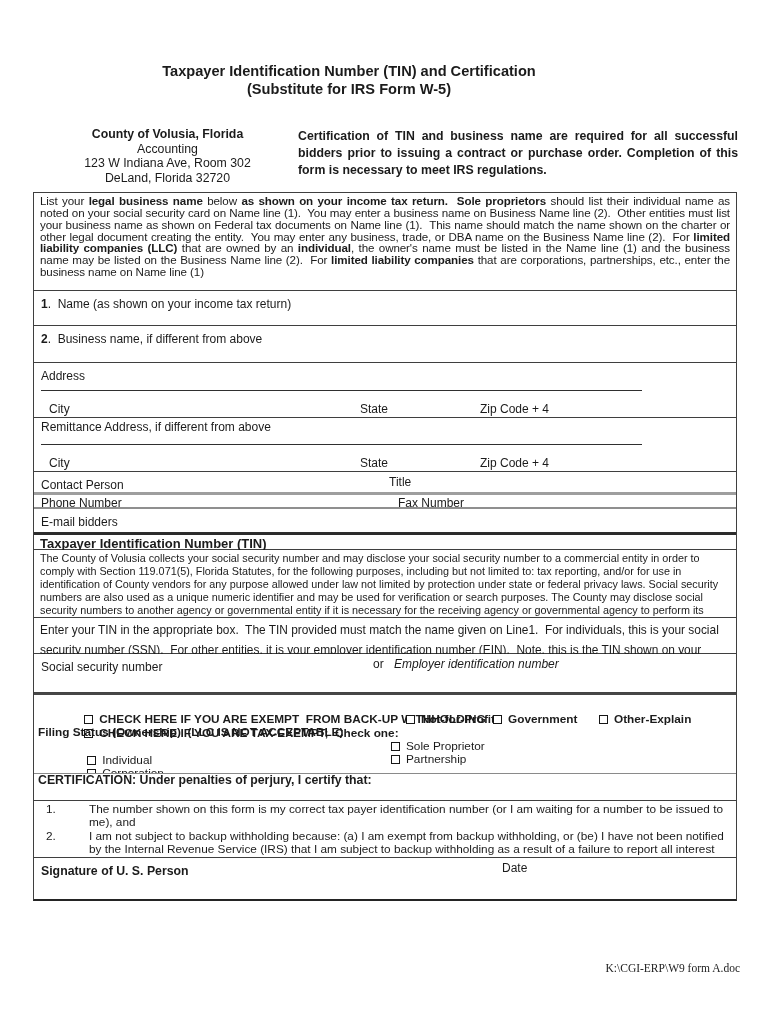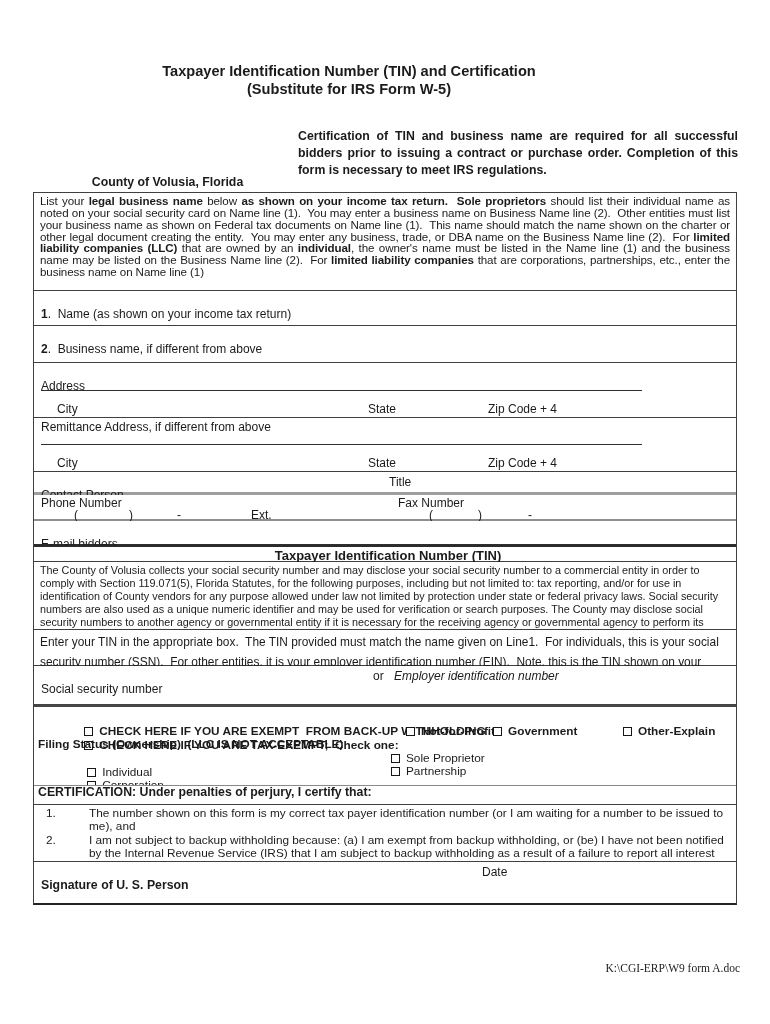--- a/index.html
+++ b/index.html
@@ -9,55 +9,55 @@
     font-family:"Liberation Sans", sans-serif;
     color:#1b1b1b;
   }
   .page { position:relative; width:770px; height:1024px; background:#fff; overflow:hidden; }
 
   .doc-title { position:absolute; top:62px; left:0; width:698px; text-align:center;
                font-weight:bold; font-size:14.6px; line-height:18px; }
 
   .county-block { position:absolute; top:127px; left:60px; width:215px; text-align:center;
                   font-size:12.3px; line-height:14.6px; }
-  .county-block .b1 { font-weight:bold;margin-top:48px; }
+  .county-block .b1 { font-weight:bold; }
 
   .cert-note { position:absolute; top:128px; left:298px; width:440px; font-weight:bold;
                font-size:12.3px; line-height:17.2px; text-align:justify; }
 
   .form-table { position:absolute; top:192px; left:33px; width:704px;
                 border:1px solid #3f3f3f; border-bottom-width:2px; border-bottom-color:#242424;
                 font-size:12px; }
   .row { position:relative; border-bottom:1px solid #3f3f3f; background:#fff; }
   .row:last-child { border-bottom:none; }
 
   .row-intro { height:98px; padding:2px 6px 0 6px; font-size:11.6px; line-height:11.85px;
                text-align:justify; white-space:pre-wrap; letter-spacing:-0.1px; }
 
   .row-name { height:35px; }
   .row-biz  { height:37px; }
   .row-addr { height:55px; }
   .row-remit{ height:54px; }
   .row-contact { height:23px; border-bottom:3px solid #9e9e9e; }
-  .row-phone { height:26px; border-bottom:2px solid #8f8f8f; }
+  .row-phone { height:14px; border-bottom:2px solid #8f8f8f; }
   .row-email { height:25px; border-bottom:2px solid #2e2e2e; }
-  .row-tinhead { height:17px;text-align:center; }
+  .row-tinhead { height:17px; }
   .row-privacy { height:68px; padding:2px 6px 0 6px; font-size:10.8px; line-height:13px; }
   .row-entertin { height:36px; padding:2px 6px 0 6px; font-size:11.9px; line-height:20px; white-space:pre-wrap; }
   .row-ssn { height:40px; border-bottom:2px solid #444;text-align:right; }
   .row-checks { height:81px; }
-  .row-certhead { height:20px; border-top:1px solid #8a8a8a; margin-top:-1px; }
+  .row-certhead { height:28px; border-top:1px solid #8a8a8a; margin-top:-1px; }
   .row-list { height:57px; padding-top:2px; }
   .row-sign { height:41px; }
 
-  .lab { position:absolute; top:16px; left:7px; white-space:pre; }
+  .lab { position:absolute; top:6px; left:7px; white-space:pre; }
   .lab b { font-weight:bold; }
 
   .uline { position:absolute; top:27px; left:7px; width:601px; border-bottom:1px solid #2f2f2f; }
-  .csz { position:absolute; bottom:1px; left:16px; width:100%; height:14px; }
+  .csz { position:absolute; bottom:1px; left:8px; width:100%; height:14px; }
   .csz .city { position:absolute; left:7px; }
   .csz .state { position:absolute; left:318px; }
   .csz .zip { position:absolute; left:438px; }
 
   .pos { position:absolute; white-space:pre; }
 
   .tin-heading { font-weight:bold; font-size:13px; padding:1px 0 0 6px; }
   .row-tinhead { border-top:2px solid #2b2b2b; margin-top:-1px; }
   .row-checks { border-top:2px solid #474747; margin-top:-1px; }
 
@@ -163,21 +163,21 @@
     </div>
 
     <div class="row row-checks">
       <div class="cbline bold" style="top:3px; padding-left:24px;">
         <span class="cb"></span><span>CHECK HERE IF YOU ARE EXEMPT  FROM BACK-UP WITHHOLDING</span>
       </div>
       <div class="cbline bold" style="top:17px; padding-left:24px;">
         <span class="cb"></span><span>CHECK HERE IF YOU ARE TAX-EXEMPT;  Check one:</span>
         <span class="cb-item" style="left:372px;"><span class="cb"></span><span>Not-for-Profit</span></span>
         <span class="cb-item" style="left:459px;"><span class="cb"></span><span>Government</span></span>
-        <span class="cb-item" style="left:589px;text-align:center;"><span class="cb"></span><span>Other-Explain</span></span>
+        <span class="cb-item" style="left:565px;text-align:center;"><span class="cb"></span><span>Other-Explain</span></span>
       </div>
       <div class="cbline bold" style="top:30px; padding-left:4px;">Filing Status (Ownership)  (LLC IS NOT ACCEPTABLE)</div>
       <div class="cbline" style="top:44px; padding-left:27px;">
         <span class="cb"></span><span>Individual</span>
         <span class="cb-item" style="left:357px;"><span class="cb"></span><span>Sole Proprietor</span></span>
       </div>
       <div class="cbline" style="top:57px; padding-left:27px;">
         <span class="cb"></span><span>Corporation</span>
         <span class="cb-item" style="left:357px;"><span class="cb"></span><span>Partnership</span></span>
       </div>
@@ -200,20 +200,20 @@
         <div class="txt">I am not subject to backup withholding because: (a) I am exempt from backup withholding, or (be) I have not been notified by the Internal Revenue Service (IRS) that I am subject to backup withholding as a result of a failure to report all interest or dividends, or (c) the IRS has notified me I am no longer subject to backup withholding, and</div>
       </div>
       <div class="cert-item">
         <span class="num">3.</span>
         <div class="txt">I am a U. S. person (including a U.S. resident alien).</div>
       </div>
     </div>
 
     <div class="row row-sign">
       <span class="lab" style="font-weight:bold; font-size:12.3px;">Signature of U. S. Person</span>
-      <span class="pos" style="top:3px; left:448px;text-align:center;">Date</span>
+      <span class="pos" style="top:3px; left:468px;text-align:center;">Date</span>
     </div>
 
   </div>
 
   <div class="footer-path">K:\CGI-ERP\W9 form A.doc</div>
 
 </div>
 
 </body></html>

